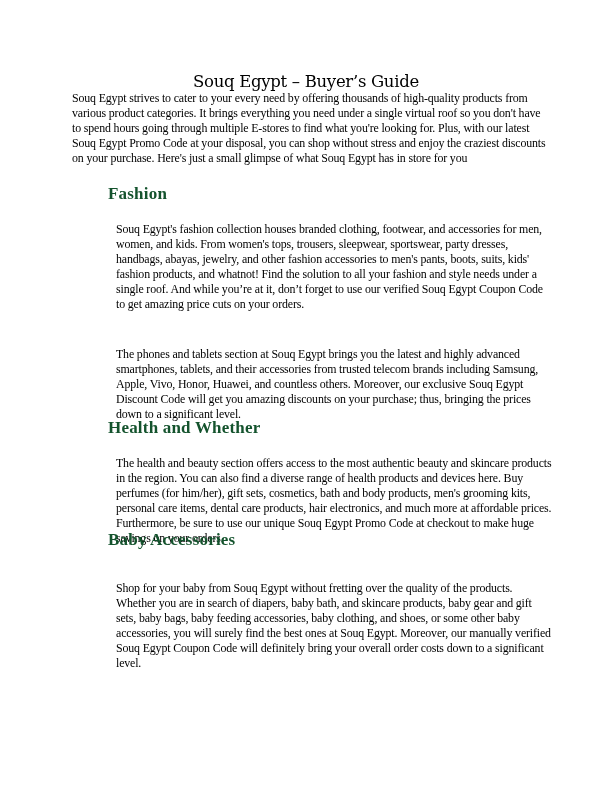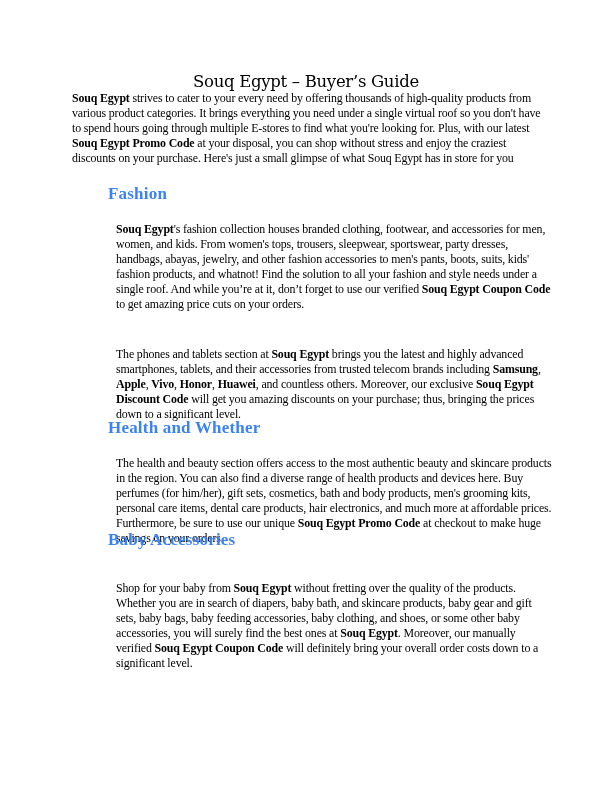--- a/index.html
+++ b/index.html
@@ -45,33 +45,33 @@
     }
     .section-heading {
       position: absolute;
       left: 108px;
       width: 440px;
       margin: 0;
       font-family: "Liberation Serif", serif;
       font-weight: bold;
       font-size: 17px;
       line-height: 20px;
-      color: #3b82f6;
+      color: #14532d;
       letter-spacing: 0.2px;
     }
     .section-body {
       position: absolute;
       left: 108px;
       width: 436px;
       margin: 8px;
       font-size: 11.9px;
       line-height: 15.1px;
       letter-spacing: -0.15px;
     }
-    b { font-weight: bold; }
+    b { font-weight: normal; }
   </style>
 </head>
 <body>
 
 <div class="page">
 
   <h1 class="title">Souq Egypt – Buyer’s Guide</h1>
 
   <p class="intro"><b>Souq Egypt</b><span> strives to cater to your every need by offering thousands of high-quality products from various product categories. It brings everything you need under a single virtual roof so you don't have to spend hours going through multiple E-stores to find what you're looking for. Plus, with our latest </span><b>Souq Egypt Promo Code</b><span> at your disposal, you can shop without stress and enjoy the craziest discounts on your purchase. Here's just a small glimpse of what Souq Egypt has in store for you</span></p>
 

